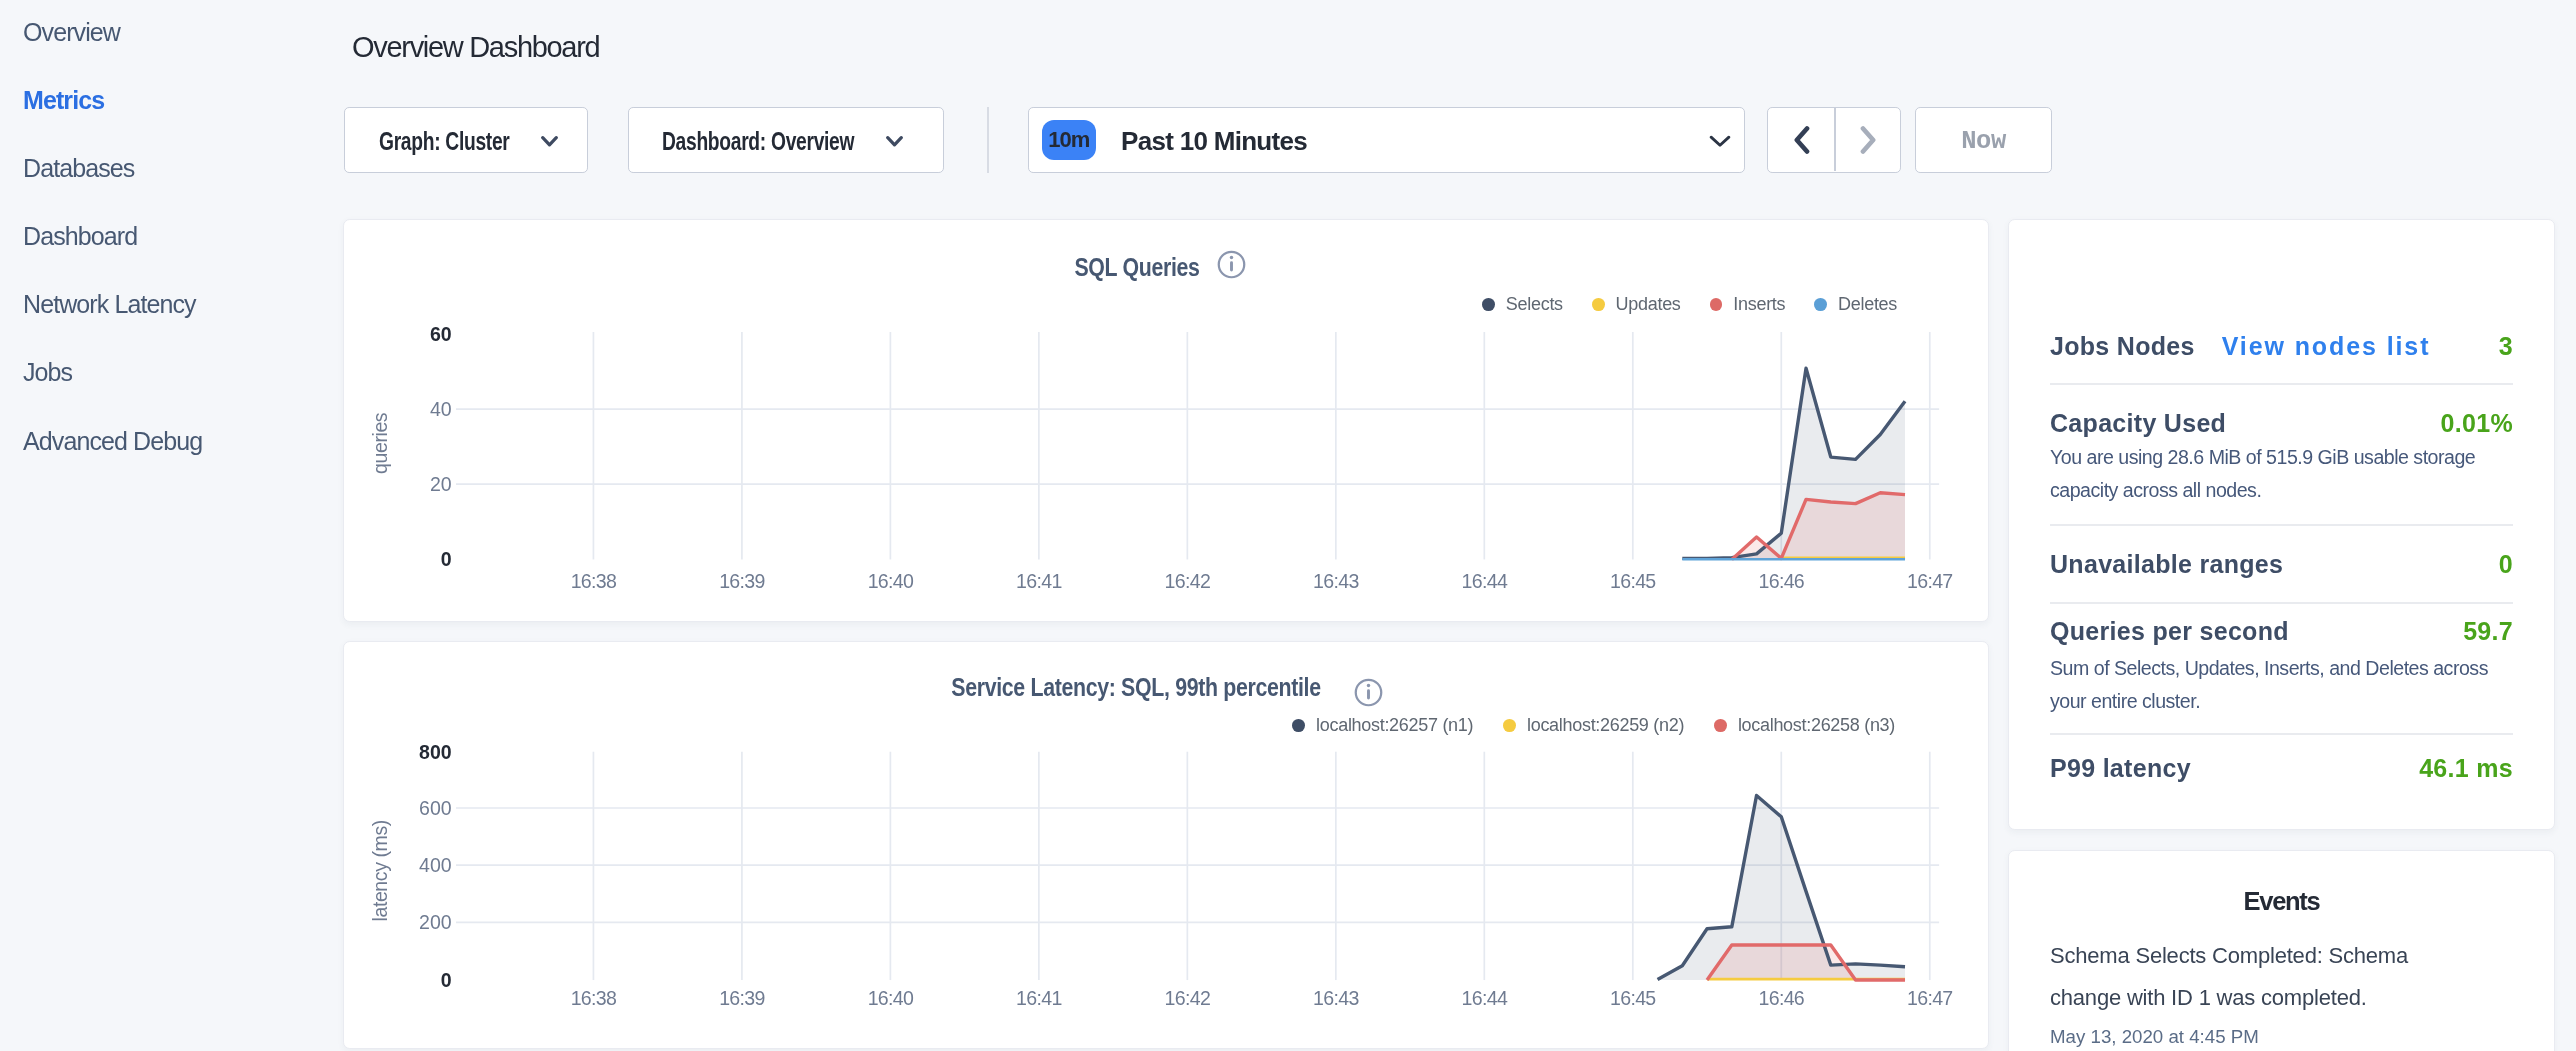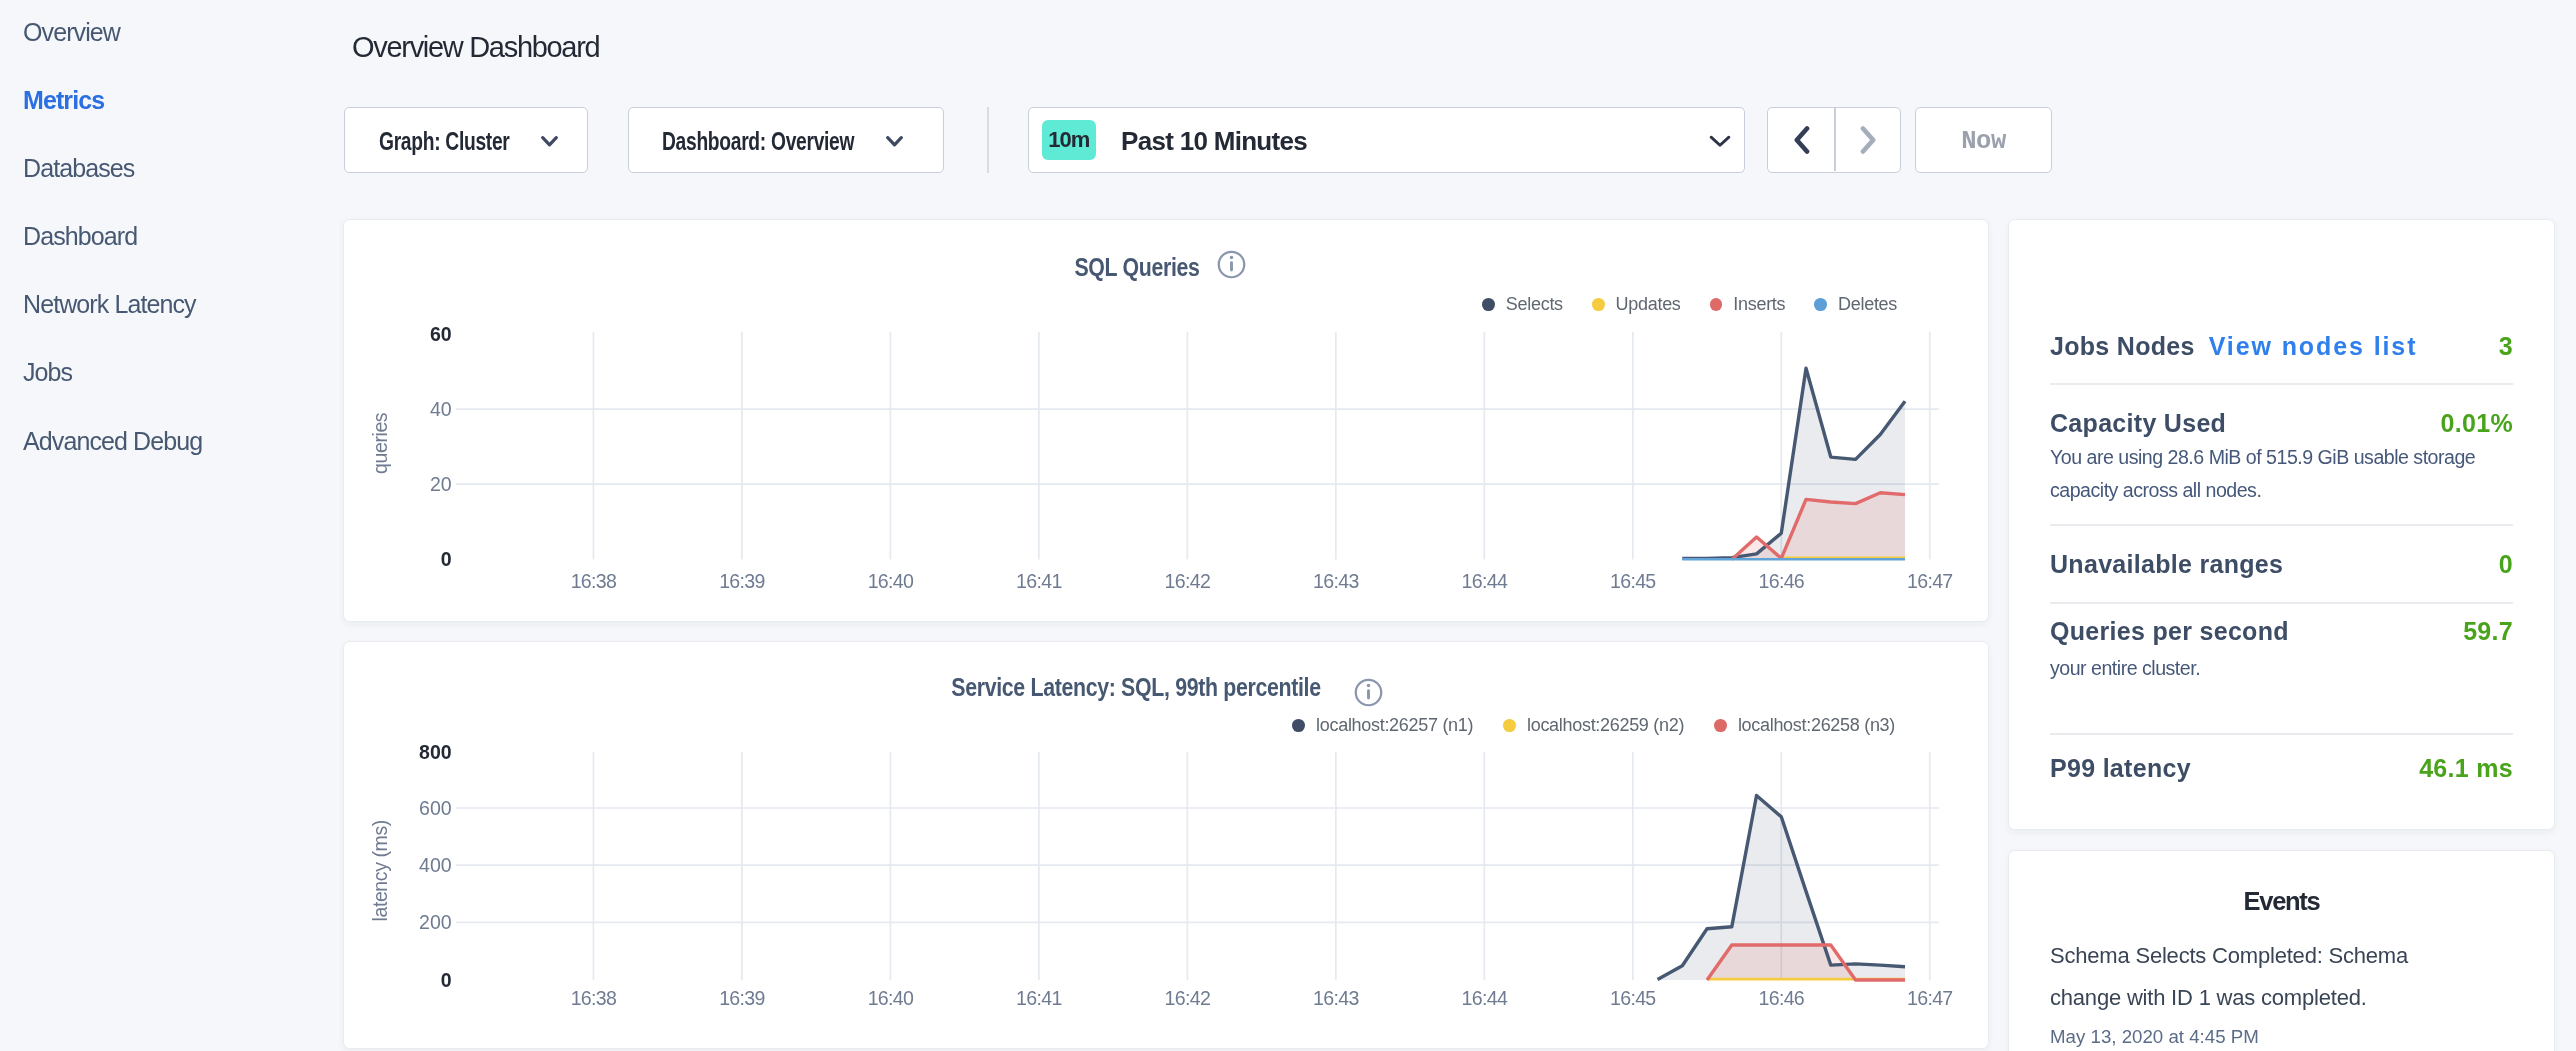--- a/index.html
+++ b/index.html
@@ -43,21 +43,21 @@
     </svg>
 </div>
 <div class="btn" style="left:628px; width:316px;">
   <span class="abs btxt narrow" style="left:33px; top:16px;">Dashboard: Overview</span>
   <svg class="abs" style="left:257px; top:28px;" width="17" height="11" viewBox="0 0 20 13">
       <path d="M2 2 L10 10.5 L18 2" fill="none" stroke="#3E4A61" stroke-width="3.8" stroke-linecap="round" stroke-linejoin="round"></path>
     </svg>
 </div>
 <div class="abs" style="left:987px; top:107px; width:1.7px; height:66px; background:#D8DCE4;"></div>
 <div class="btn" style="left:1028px; width:717px;">
-  <div class="abs" style="left:12.8px; top:12px; width:54px; height:40px; background:#5eead4; border-radius:6px; text-align:center; font-size:22px; font-weight:700; color:#242A35; line-height:40px; letter-spacing:-0.9px;">10m</div>
+  <div class="abs" style="left:12.8px; top:12px; width:54px; height:40px; background:#3b82f6; border-radius:12px; text-align:center; font-size:22px; font-weight:700; color:#242A35; line-height:40px; letter-spacing:-0.9px;">10m</div>
   <span class="abs btxt" style="left:92px; top:16px; letter-spacing:-0.7px;">Past 10 Minutes</span>
   <svg class="abs" style="left:680px; top:27px;" width="22" height="12.8" viewBox="0 0 26 15">
       <path d="M2.5 2.5 L13 12 L23.5 2.5" fill="none" stroke="#2B3444" stroke-width="3.4" stroke-linecap="round" stroke-linejoin="round"></path>
     </svg>
 </div>
 <div class="btn" style="left:1767px; width:134px;">
   <div class="abs" style="left:66px; top:0; width:1.7px; height:63px; background:#C8CEDA;"></div>
   <svg class="abs" style="left:25px; top:18px;" width="17" height="28" viewBox="0 0 20 33">
       <path d="M16.5 3 L4.5 16.5 L16.5 30" fill="none" stroke="#333F55" stroke-width="5.5" stroke-linecap="round" stroke-linejoin="round"></path>
     </svg>
@@ -202,21 +202,21 @@
       <text x="1515.5" y="427">16:45</text>
       <text x="1690.1" y="427">16:46</text>
       <text x="1864.7" y="427">16:47</text>
     </g>
     <text transform="translate(42.7,268.9) rotate(-90)" font-family="Liberation Sans, sans-serif" font-size="23" letter-spacing="-0.5" fill="#6F7B91" text-anchor="middle" dominant-baseline="central">latency (ms)</text>
   </svg>
 </div>
 
 <div class="panel" style="left:2008px; top:219px; width:547px; height:611px;">
   <div class="srow" style="top:112px;">
-    <span><span class="slabel">Jobs Nodes</span><span class="slink" style="margin-left:14px;">View nodes list</span></span>
+    <span><span class="slabel">Jobs Nodes</span><span class="slink" style="margin-left:27px;">View nodes list</span></span>
     <span class="sval">3</span>
   </div>
   <div class="sdiv" style="top:163px;"></div>
   <div class="srow" style="top:189px;">
     <span class="slabel">Capacity Used</span>
       <span class="sval">0.01%</span>
   </div>
   <div class="sdesc" style="top:221px;">
       <div>You are using 28.6 MiB of 515.9 GiB usable storage</div>
       <div>capacity across all nodes.</div>
@@ -225,20 +225,21 @@
   <div class="srow" style="top:330px;">
     <span class="slabel">Unavailable ranges</span>
       <span class="sval">0</span>
   </div>
   <div class="sdiv" style="top:382px;"></div>
   <div class="srow" style="top:397px;">
     <span class="slabel">Queries per second</span>
       <span class="sval">59.7</span>
   </div>
   <div class="sdesc" style="top:432px;">
+      <div>Sum of Selects, Updates, Inserts, and Deletes across</div>
       <div>your entire cluster.</div>
     </div>
   <div class="sdiv" style="top:513px;"></div>
   <div class="srow" style="top:534px;">
     <span class="slabel">P99 latency</span>
       <span class="sval">46.1 ms</span>
   </div>
 </div>
 
 <div class="panel" style="left:2008px; top:850px; width:547px; height:255px;">

